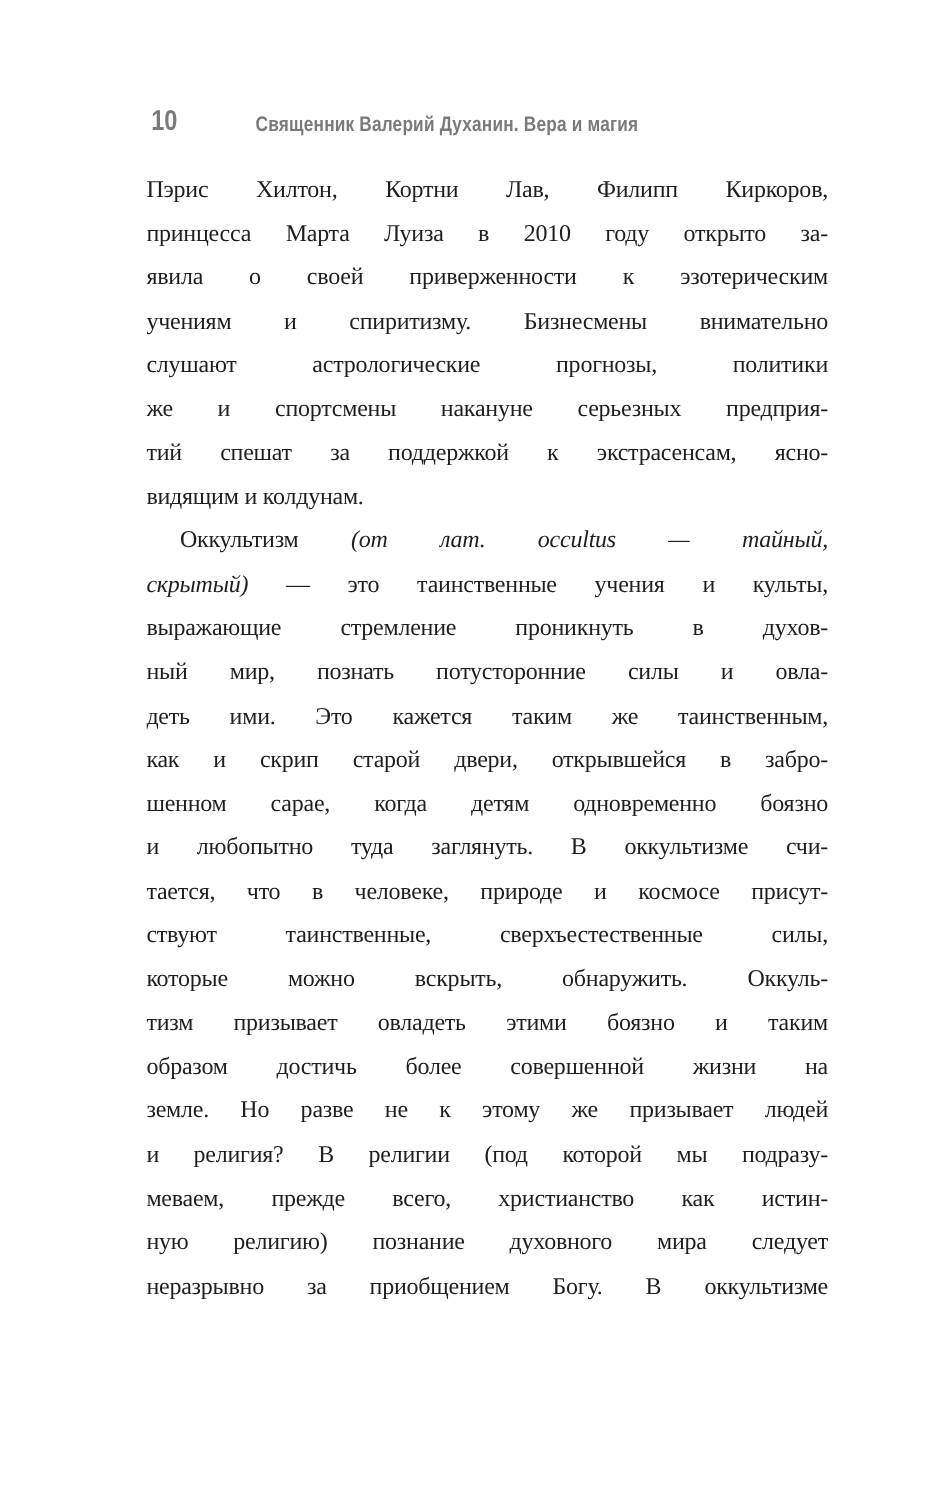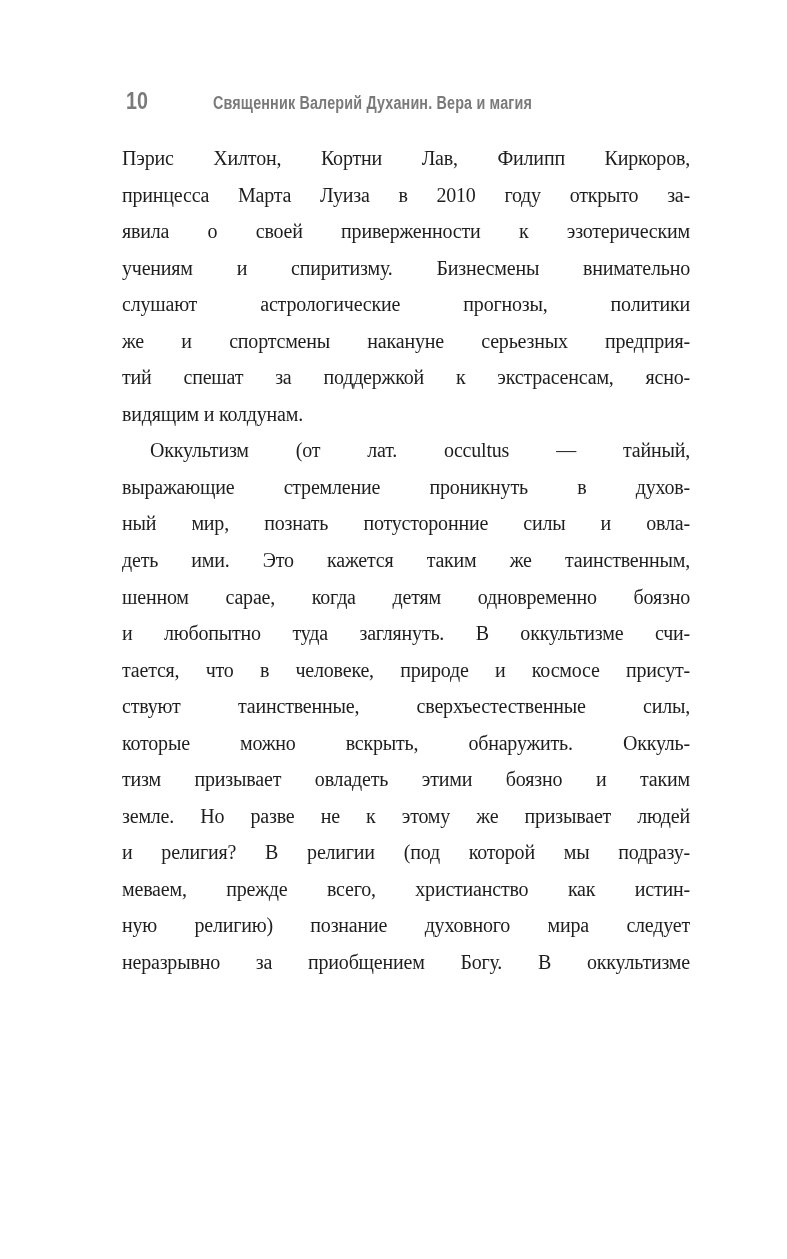--- a/index.html
+++ b/index.html
@@ -65,20 +65,21 @@
     text-align: left;
   }
   .line.just {
     text-align: justify;
     text-align-last: justify;
   }
   .line.indent {
     padding-left: 28px;
   }
   .it {
+    font-style: italic;
   }
 </style>
 </head>
 <body>
 
 <div class="page">
   <header class="running-head">
     <span class="pagenum">10</span>
     <span class="runtitle">Священник Валерий Духанин. Вера и магия</span>
   </header>
@@ -86,28 +87,31 @@
   <main class="textblock" id="textblock">
       <div class="line just"><span>Пэрис Хилтон, Кортни Лав, Филипп Киркоров,</span></div>
       <div class="line just"><span>принцесса Марта Луиза в 2010 году открыто за-</span></div>
       <div class="line just"><span>явила о своей приверженности к эзотерическим</span></div>
       <div class="line just"><span>учениям и спиритизму. Бизнесмены внимательно</span></div>
       <div class="line just"><span>слушают астрологические прогнозы, политики</span></div>
       <div class="line just"><span>же и спортсмены накануне серьезных предприя-</span></div>
       <div class="line just"><span>тий спешат за поддержкой к экстрасенсам, ясно-</span></div>
       <div class="line"><span>видящим и колдунам.</span></div>
       <div class="line just indent"><span>Оккультизм </span><span class="it">(от лат. occultus — тайный,</span></div>
+      <div class="line just"><span class="it">скрытый)</span><span> — это таинственные учения и культы,</span></div>
       <div class="line just"><span>выражающие стремление проникнуть в духов-</span></div>
       <div class="line just"><span>ный мир, познать потусторонние силы и овла-</span></div>
       <div class="line just"><span>деть ими. Это кажется таким же таинственным,</span></div>
+      <div class="line just"><span>как и скрип старой двери, открывшейся в забро-</span></div>
       <div class="line just"><span>шенном сарае, когда детям одновременно боязно</span></div>
       <div class="line just"><span>и любопытно туда заглянуть. В оккультизме счи-</span></div>
       <div class="line just"><span>тается, что в человеке, природе и космосе присут-</span></div>
       <div class="line just"><span>ствуют таинственные, сверхъестественные силы,</span></div>
       <div class="line just"><span>которые можно вскрыть, обнаружить. Оккуль-</span></div>
       <div class="line just"><span>тизм призывает овладеть этими боязно и таким</span></div>
+      <div class="line just"><span>образом достичь более совершенной жизни на</span></div>
       <div class="line just"><span>земле. Но разве не к этому же призывает людей</span></div>
       <div class="line just"><span>и религия? В религии (под которой мы подразу-</span></div>
       <div class="line just"><span>меваем, прежде всего, христианство как истин-</span></div>
       <div class="line just"><span>ную религию) познание духовного мира следует</span></div>
       <div class="line just"><span>неразрывно за приобщением Богу. В оккультизме</span></div>
     </main>
 </div>
 
 </body></html>

